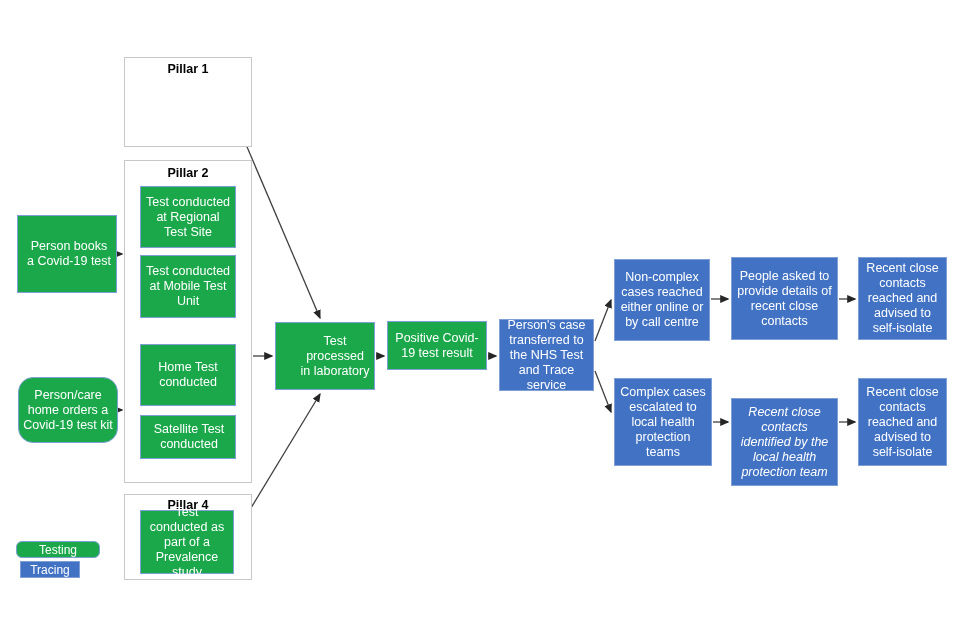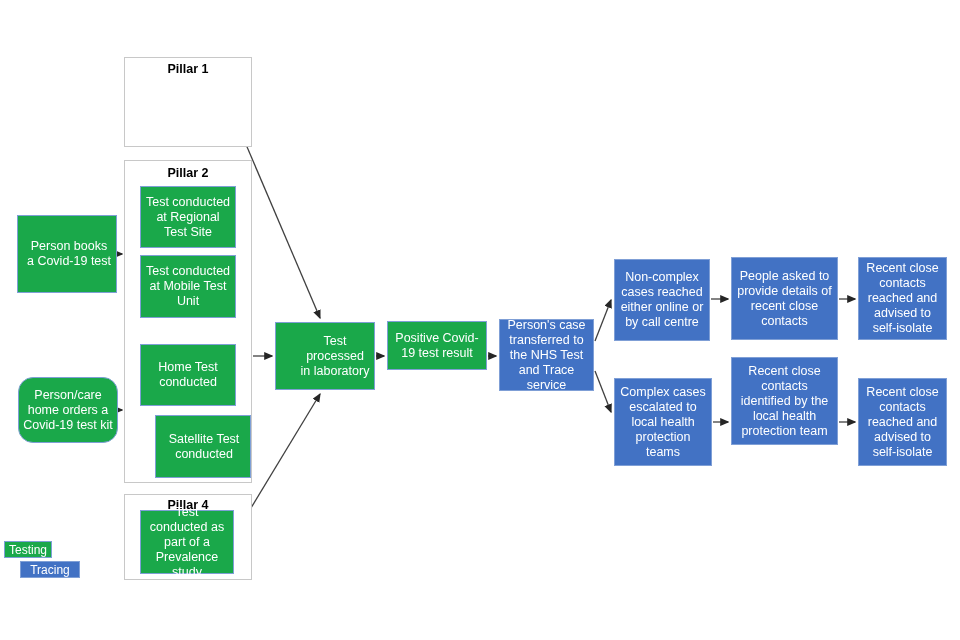--- a/index.html
+++ b/index.html
@@ -113,39 +113,39 @@
 
   <div class="node green" style="left:18px; top:377px; width:100px; height:66px;border-radius:15px;">Person/care home orders a Covid-19 test kit</div>
 
 
   <div class="node green" style="left:140px; top:186px; width:96px; height:62px;">Test conducted at Regional Test Site</div>
 
   <div class="node green" style="left:140px; top:255px; width:96px; height:63px;">Test conducted at Mobile Test Unit</div>
 
   <div class="node green" style="left:140px; top:344px; width:96px; height:62px;">Home Test conducted</div>
 
-  <div class="node green" style="left:155px; top:415px; width:96px; height:63px;padding-left:6px;">Satellite Test conducted</div>
+  <div class="node green" style="left:140px; top:415px; width:96px; height:44px;padding-left:6px;">Satellite Test conducted</div>
 
   <div class="node green" style="left:140px; top:510px; width:94px; height:64px;">Test conducted as part of a Prevalence study</div>
 
   <div class="node green" style="left:275px; top:322px; width:100px; height:68px;padding-left:24px;">Test processed in laboratory</div>
 
   <div class="node green" style="left:387px; top:321px; width:100px; height:49px;">Positive Covid-19 test result</div>
 
   <div class="node blue" style="left:499px; top:319px; width:95px; height:72px;">Person's case transferred to the NHS Test and Trace service</div>
 
   <div class="node blue" style="left:614px; top:259px; width:96px; height:82px;">Non-complex cases reached either online or by call centre</div>
 
   <div class="node blue" style="left:731px; top:257px; width:107px; height:83px;">People asked to provide details of recent close contacts</div>
 
   <div class="node blue" style="left:858px; top:257px; width:89px; height:83px;">Recent close contacts reached and advised to self-isolate</div>
 
   <div class="node blue" style="left:614px; top:378px; width:98px; height:88px;text-align:center;">Complex cases escalated to local health protection teams</div>
 
-  <div class="node blue" style="left:731px; top:357px; width:107px; height:88px;">Recent close contacts identified by the local health protection team</div>
+  <div class="node blue" style="left:731px; top:398px; width:107px; height:88px;font-style:italic;">Recent close contacts identified by the local health protection team</div>
 
   <div class="node blue" style="left:858px; top:378px; width:89px; height:88px;">Recent close contacts reached and advised to self-isolate</div>
 
-  <div class="legend-box green" style="left:4px; top:541px; width:48px; height:17px;">Testing</div>
+  <div class="legend-box green" style="left:16px; top:541px; width:84px; height:17px;border-radius:6px;">Testing</div>
 
   <div class="legend-box blue" style="left:20px; top:561px; width:60px; height:17px;">Tracing</div>
 
 </div>
 
 </body></html>

